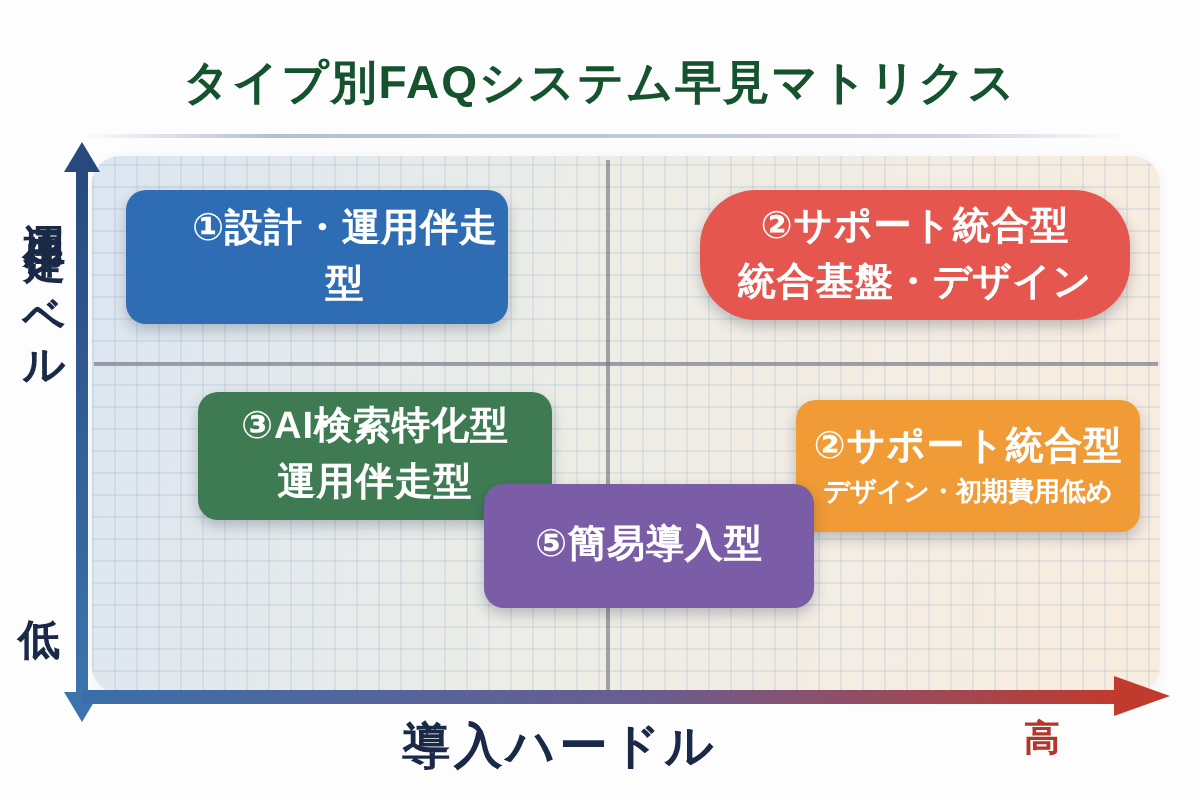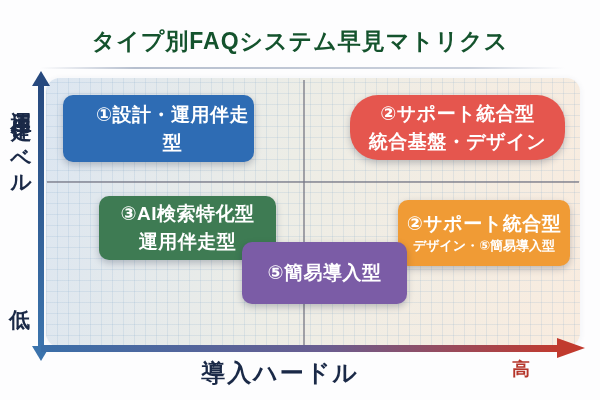--- a/index.html
+++ b/index.html
@@ -91,20 +91,20 @@
     <span class="l2">統合基盤・デザイン</span>
   </div>
 
   <div class="qbox box3" style="background-color: rgb(62, 123, 83); margin-left: 36px;">
     <span class="l1">③AI検索特化型</span>
     <span class="l2">運用伴走型</span>
   </div>
 
   <div class="qbox box4" style="background-color: rgb(240, 155, 53);">
     <span class="l1">②サポート統合型</span>
-    <span class="l2">デザイン・⑤簡易導入型</span>
+    <span class="l2">デザイン・初期費用低め</span>
   </div>
 
   <div class="qbox box5" style="background-color: rgb(123, 92, 166);">
     <span class="l1">⑤簡易導入型</span>
   </div>
 
 </div>
 
 </body></html>

